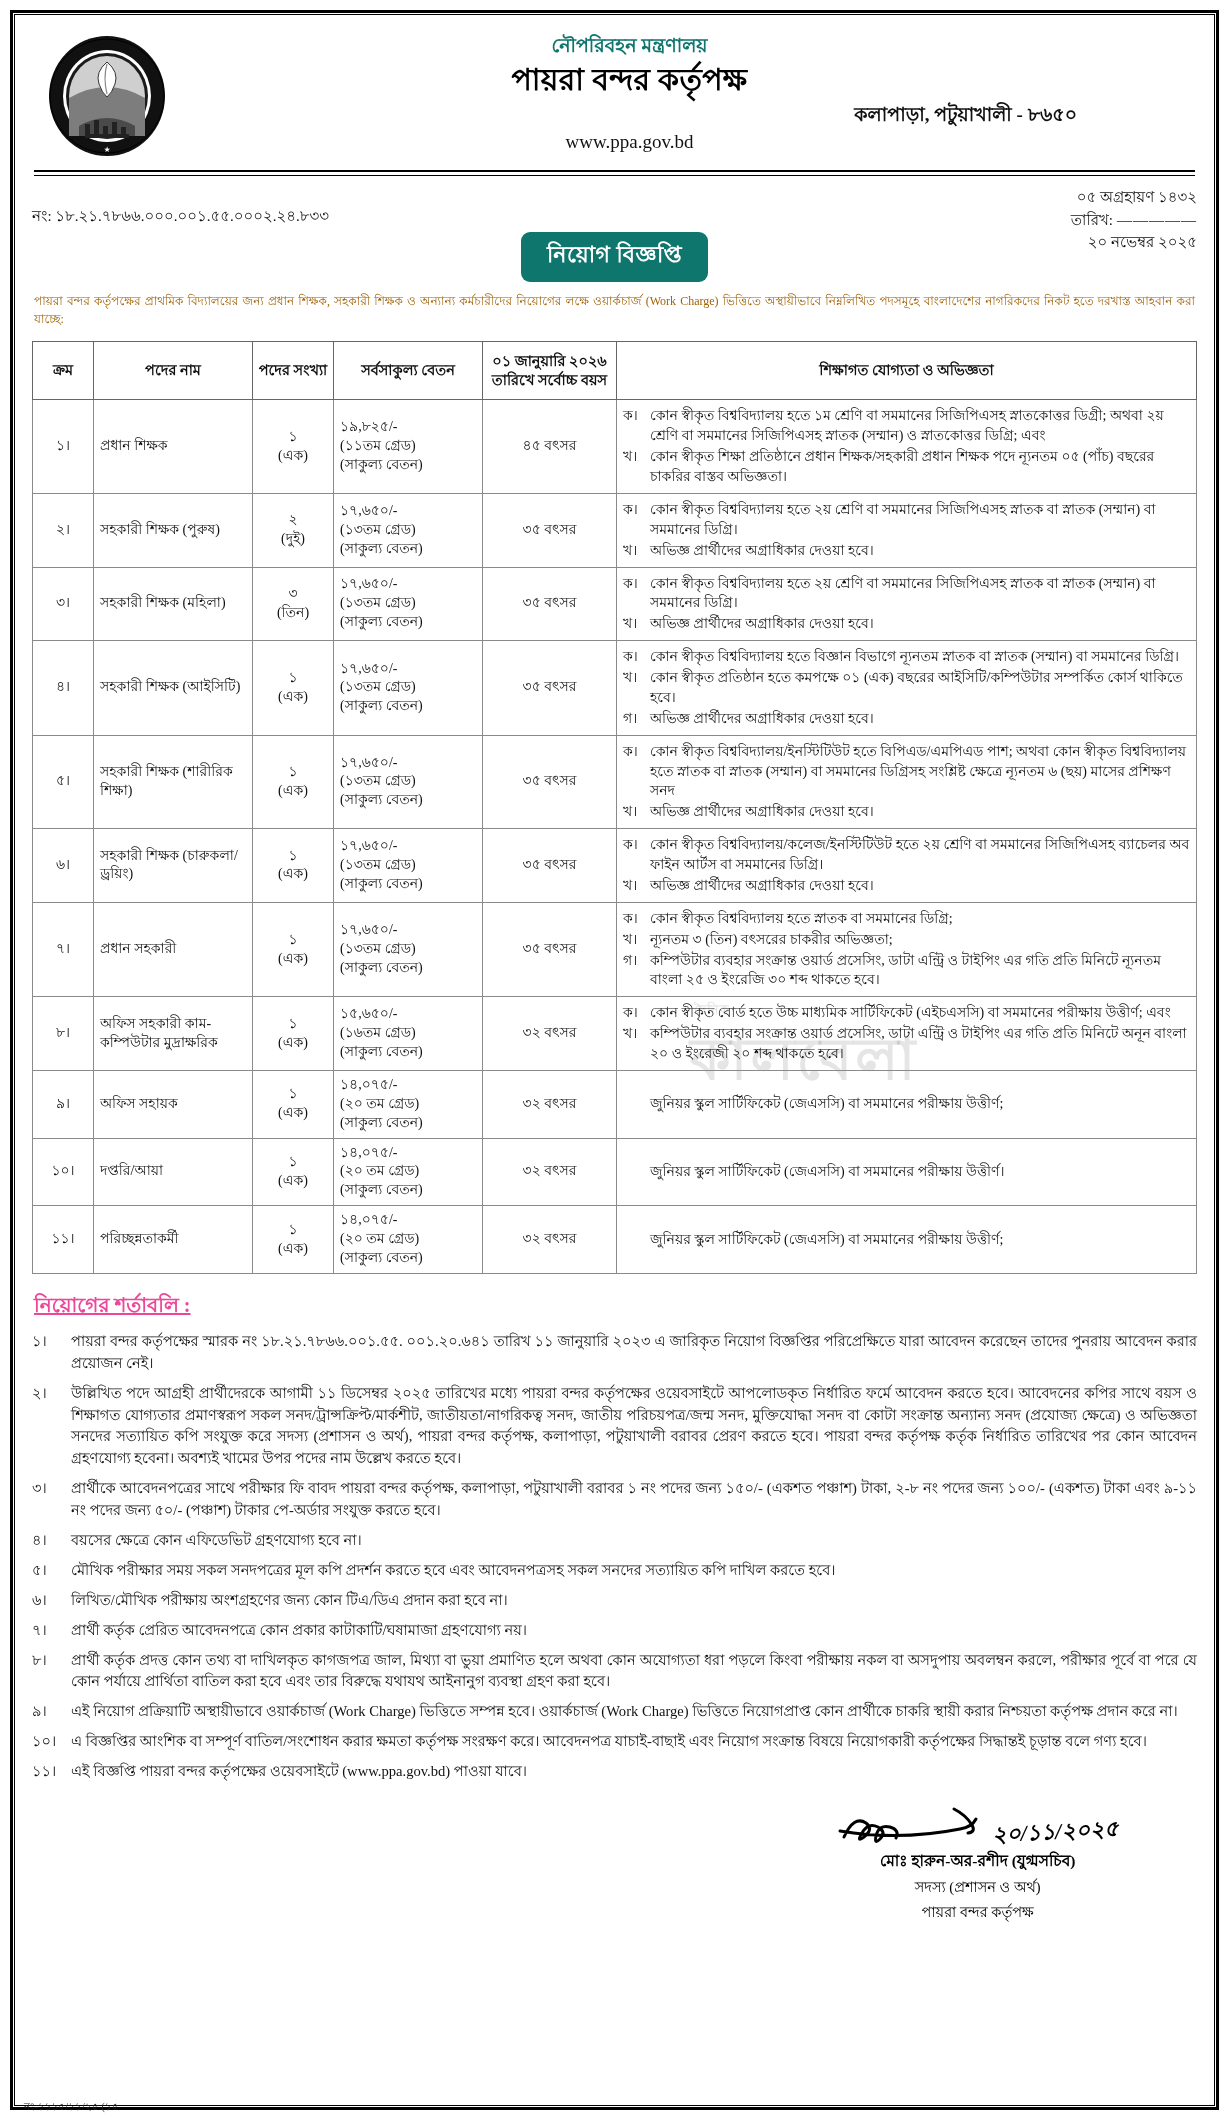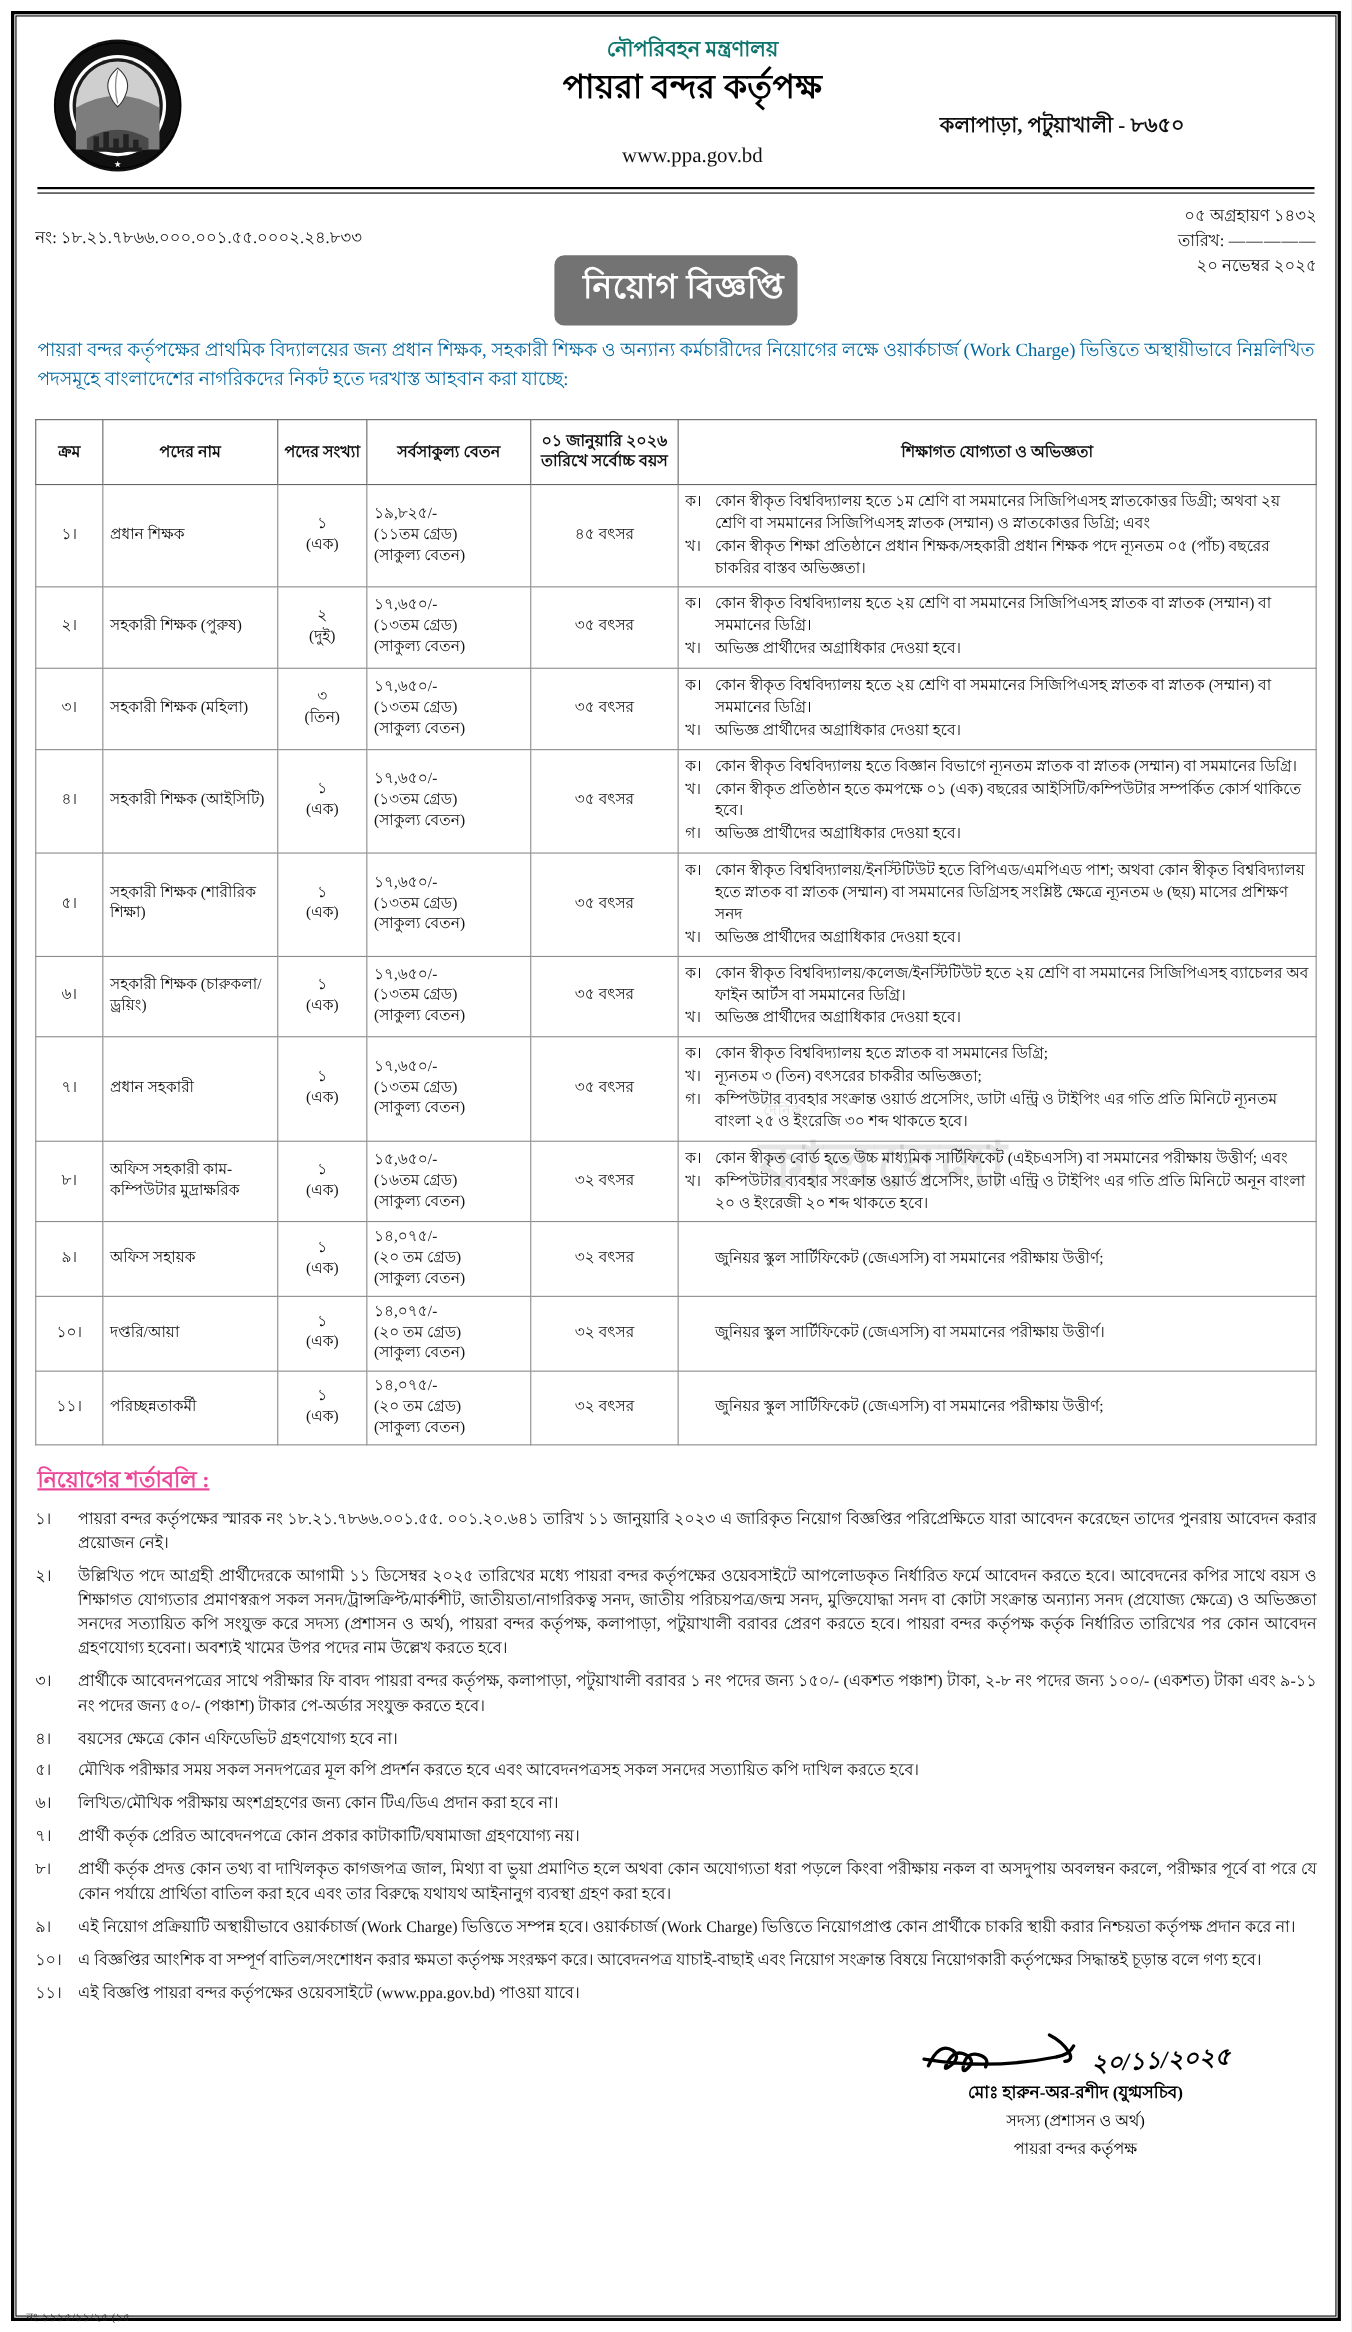--- a/index.html
+++ b/index.html
@@ -123,36 +123,36 @@
   .dashes { letter-spacing: 1px; }
 
   
   .title-wrap {
     text-align: center;
     margin-top: -22px;
     margin-bottom: 10px;
   }
   .title-badge {
     display: inline-block;
-    background: #737373;
+    background: #0f766e;
     color: #fff;
-    font-size: 30px;
+    font-size: 22px;
     font-weight: 700;
-    padding: 5px 12px 8px 26px;
+    padding: 5px 26px 8px 26px;
     border-radius: 9px;
     letter-spacing: .5px;
   }
 
   
   .intro {
-    font-size: 17px;
+    font-size: 12px;
     line-height: 1.55;
     text-align: justify;
-    color: #0369a1;
-    margin: 4px 2px 23px 2px;
+    color: #a16207;
+    margin: 4px 2px 12px 2px;
   }
 
   
   table.jobs {
     width: 100%;
     border-collapse: collapse;
     table-layout: fixed;
     font-size: 14px;
     color: #111;
   }

